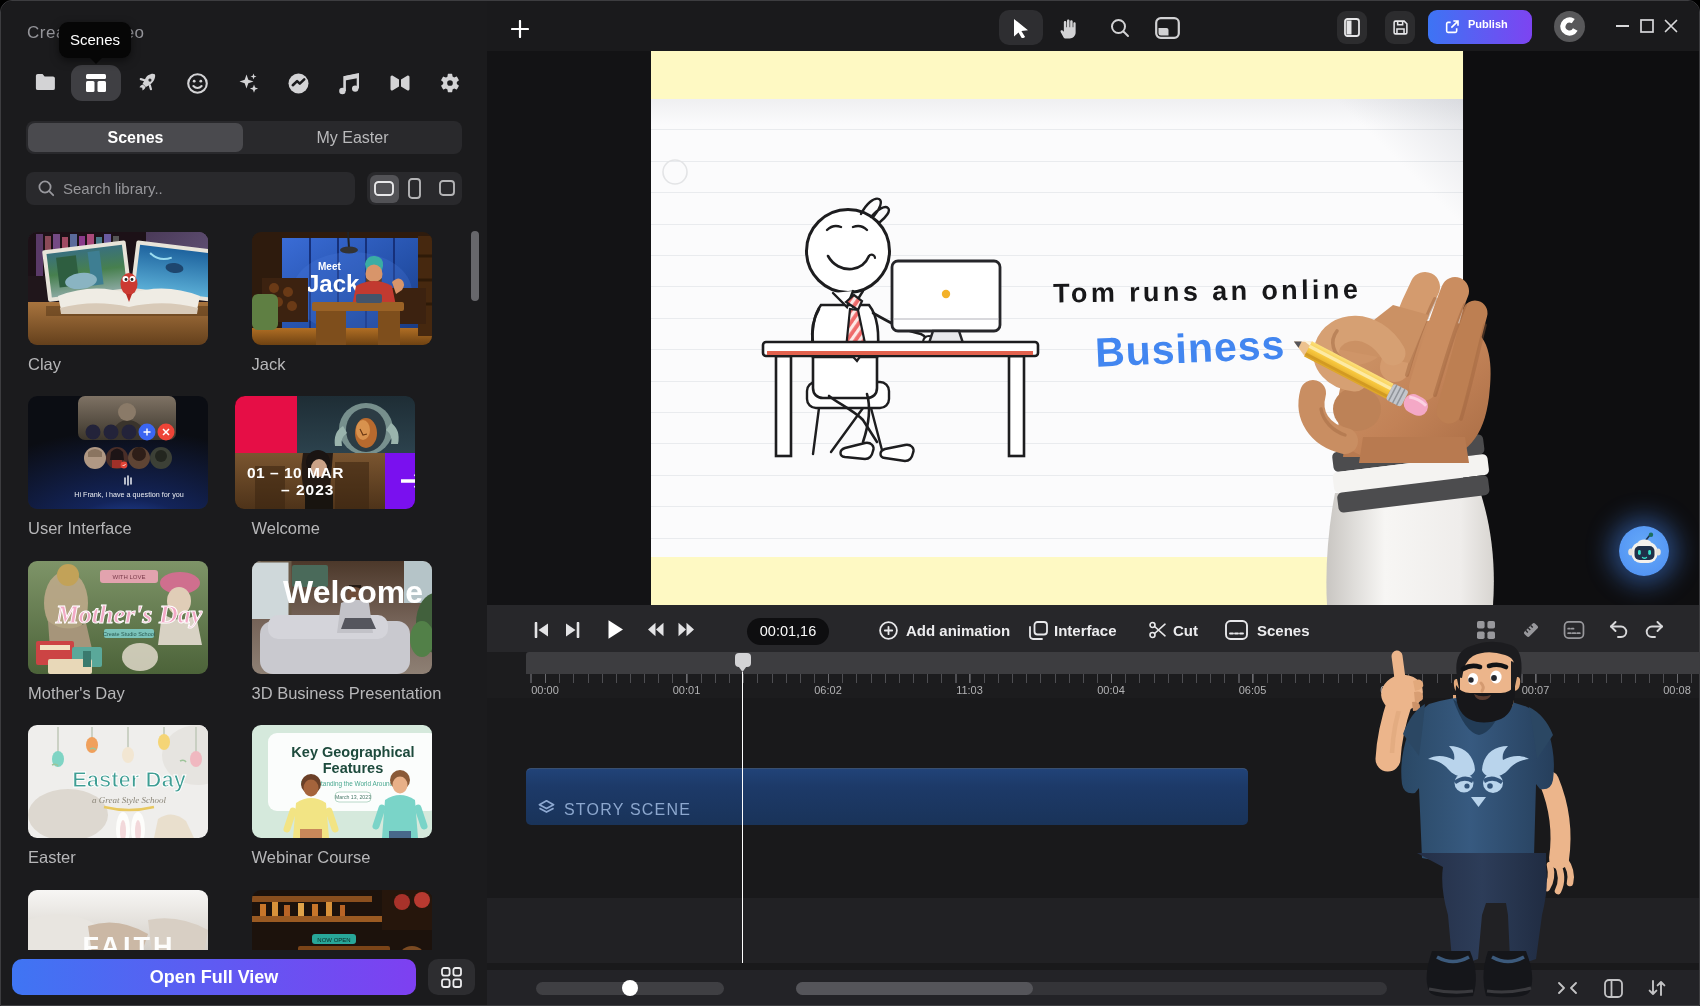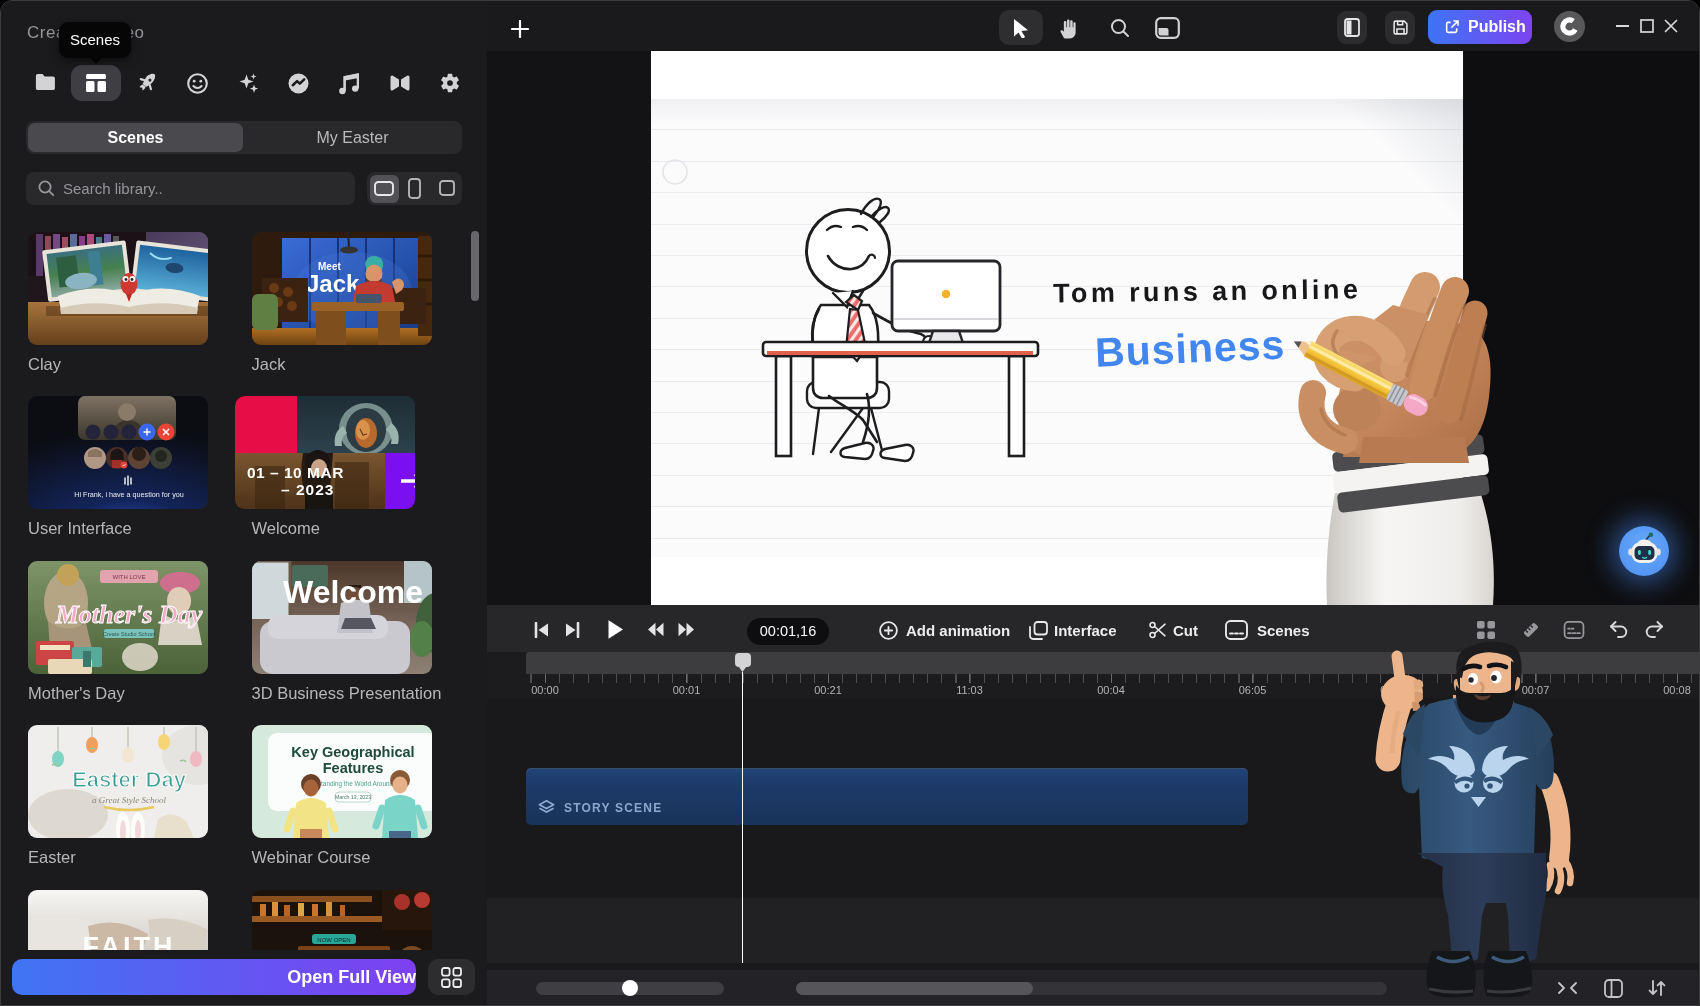--- a/index.html
+++ b/index.html
@@ -48,37 +48,37 @@
   <div class="a" style="left:898px;top:10px;width:30px;height:33px;background:#2c2c2e;border-radius:9px"></div>
   <svg class="a ic" style="left:905px;top:18px" width="17" height="17" viewBox="0 0 24 24">
         <path d="M5 3h12.2L21 6.8V19a2 2 0 01-2 2H5a2 2 0 01-2-2V5a2 2 0 012-2z" fill="none" stroke="#e6e6e8" stroke-width="2.2"></path>
         <path d="M8 3v5h7V3M7 21v-7h10v7" fill="none" stroke="#e6e6e8" stroke-width="2.2"></path>
       </svg>
   <div class="a" style="left:941px;top:9px;width:104px;height:34px;border-radius:9px;background:linear-gradient(90deg,#3d74f4,#7d44f1)"></div>
   <svg class="a ic" style="left:957px;top:18px" width="16" height="16" viewBox="0 0 24 24">
         <path d="M10 5H6a2 2 0 00-2 2v11a2 2 0 002 2h11a2 2 0 002-2v-4" fill="none" stroke="#fff" stroke-width="2.4"></path>
         <path d="M14 3h7v7M20.5 3.5L11 13" fill="none" stroke="#fff" stroke-width="2.4"></path>
       </svg>
-  <div class="a" style="left:981px;top:17px;font-size:16px;font-weight:bold;color:#fff">Publish</div>
+  <div class="a" style="left:981px;top:17px;font-size:11px;font-weight:bold;color:#fff">Publish</div>
 
   <div class="a" style="left:1067px;top:10px;width:31px;height:31px;border-radius:50%;background:#58585a"></div>
   <svg class="a ic" style="left:1072px;top:15px" width="21" height="21" viewBox="0 0 24 24">
         <circle cx="12" cy="12" r="7.5" fill="none" stroke="#fff" stroke-width="6" stroke-dasharray="36 11.2" transform="rotate(28 12 12)"></circle>
         <circle cx="12" cy="12" r="3" fill="#58585a"></circle>
       </svg>
 
   <div class="a" style="left:1129px;top:24px;width:13px;height:2px;background:#d8d8da"></div>
   <svg class="a ic" style="left:1153px;top:18px" width="14" height="14" viewBox="0 0 14 14">
         <rect x="1" y="1" width="12" height="12" fill="none" stroke="#d8d8da" stroke-width="1.7"></rect>
       </svg>
   <svg class="a ic" style="left:1177px;top:18px" width="14" height="14" viewBox="0 0 14 14">
         <path d="M1.5 1.5l11 11M12.5 1.5l-11 11" stroke="#d8d8da" stroke-width="1.7" stroke-linecap="round"></path>
       </svg>
 
-  <div class="a" id="frame" style="left:164px;top:50px;width:812px;height:554px;background:#ffffff;overflow:hidden">
+  <div class="a" id="frame" style="left:164px;top:50px;width:812px;height:554px;background:#fef9c3;overflow:hidden">
     <div class="a" id="paper" style="left:0;top:48px;width:812px;height:458px;background:repeating-linear-gradient(180deg,#fbfbfc 0 30.4px,#e9ebee 30.4px 31.4px);"></div>
     <div class="a" style="left:0;top:48px;width:812px;height:458px;background:linear-gradient(225deg,rgba(160,165,175,.28),rgba(160,165,175,0) 90px),linear-gradient(180deg,rgba(150,155,165,.12),rgba(150,155,165,0) 26px)"></div>
 
     <svg class="a ic" style="left:0;top:48px" width="812" height="458" viewBox="650 146 812 458">
       <g fill="none" stroke="#1d1d1f" stroke-width="2.6" stroke-linecap="round">
 
         <circle cx="674" cy="219" r="12" stroke="#e3e4e6" stroke-width="1.6"></circle>
 
         <path d="M818 455l-6 46M870 455l12 46M862 455l-32 44" stroke-width="2.4"></path>
 
@@ -287,37 +287,37 @@
         <path d="M17 5.5H7a5.3 5.3 0 00-5.3 5.3c0 3 2.4 5.2 5.3 5.2H10" fill="none" stroke="#d8d8da" stroke-width="1.9" stroke-linecap="round"></path>
       </svg>
 
   <div class="a" style="left:0;top:651px;width:1214px;height:46px;background:#1c1c1e"></div>
   <div class="a" id="ruler" style="left:39px;top:651px;width:1175px;height:22px;background:#3d3d40;border-radius:3px 0 0 0"></div>
   <div class="a" style="left:39px;top:673px;width:1175px;height:9px;background:repeating-linear-gradient(90deg,#4e4e52 0 1px,transparent 1px 14.15px);background-position-x:5px"></div>
   <div class="a" style="left:39px;top:673px;width:1175px;height:9px;background:repeating-linear-gradient(90deg,#6a6a6e 0 1px,transparent 1px 141.5px);background-position-x:19px"></div>
   <div class="a" style="left:39px;top:683px;width:1175px;height:14px;color:#b2b2b4;font-size:11px" id="rlabels">
     <span class="a" style="left:19px;transform:translateX(-50%)">00:00</span>
     <span class="a" style="left:160.5px;transform:translateX(-50%)">00:01</span>
-    <span class="a" style="left:302px;transform:translateX(-50%)">00:21</span>
+    <span class="a" style="left:302px;transform:translateX(-50%)">06:02</span>
     <span class="a" style="left:443.5px;transform:translateX(-50%)">11:03</span>
     <span class="a" style="left:585px;transform:translateX(-50%)">00:04</span>
     <span class="a" style="left:726.5px;transform:translateX(-50%)">06:05</span>
     <span class="a" style="left:868px;transform:translateX(-50%)">00:06</span>
     <span class="a" style="left:1009.5px;transform:translateX(-50%)">00:07</span>
     <span class="a" style="left:1151px;transform:translateX(-50%)">00:08</span>
   </div>
   <div class="a" id="tracks" style="left:0;top:697px;width:1214px;height:272px;background:#19191b">
     <div class="a" style="left:0;top:200px;width:1214px;height:65px;background:#212124"></div>
     <div class="a" style="left:38.5px;top:70px;width:722px;height:57px;border-radius:5px;background:linear-gradient(180deg,#214378 0,#1d3a69 30%,#193359 100%);border-top:1px solid rgba(255,255,255,.14)"></div>
     <svg class="a ic" style="left:51px;top:102px" width="17" height="15" viewBox="0 0 24 21">
           <path d="M12 1l10 5.5L12 12 2 6.5z" fill="none" stroke="#8ea9d2" stroke-width="2.4" stroke-linejoin="round"></path>
           <path d="M2 11.5l10 5.5 10-5.5" fill="none" stroke="#8ea9d2" stroke-width="2.4" stroke-linejoin="round"></path>
           <path d="M2 15.5L12 21l10-5.5" fill="none" stroke="#8ea9d2" stroke-width="2.4" stroke-linejoin="round" opacity="0"></path>
         </svg>
-    <div class="a" style="left:77px;top:103px;font-size:12px;font-weight:700;letter-spacing:1.2px;color:#8ca7ce">STORY SCENE</div>
+    <div class="a" style="left:77px;top:103px;font-size:16px;font-weight:400;letter-spacing:1.2px;color:#8ca7ce">STORY SCENE</div>
   </div>
 
   <div class="a" style="left:247.5px;top:652px;width:16px;height:14px;background:#d3d3d5;border-radius:4px"></div>
   <div class="a" style="left:250.5px;top:664px;width:10px;height:7px;background:#d3d3d5;clip-path:polygon(0 0,100% 0,50% 100%)"></div>
   <div class="a" style="left:254.8px;top:671px;width:1.6px;height:291px;background:#fff"></div>
 
   <div class="a" style="left:0;top:969px;width:1214px;height:37px;background:#232327"></div>
   <div class="a" style="left:49px;top:980.5px;width:188px;height:13.5px;border-radius:7px;background:#3f3f43"></div>
   <div class="a" style="left:135px;top:979px;width:16px;height:16px;border-radius:50%;background:#fff"></div>
   <div class="a" style="left:309px;top:981px;width:591px;height:13px;border-radius:7px;background:#343438"></div>
@@ -796,21 +796,21 @@
       <rect x="46" y="56" width="92" height="16" rx="2" fill="#7a4418"></rect>
       <text x="92" y="68" font-size="10" font-weight="bold" fill="#f2d8a0" text-anchor="middle" font-family="Liberation Sans">COOLEST</text>
       <circle cx="160" cy="70" r="14" fill="#7a4a22"></circle>
       <path d="M150 84q12-8 24 0l4 29h-32z" fill="#3a5a8a"></path>
       <rect x="0" y="84" width="140" height="29" fill="#0f0a06"></rect>
       <rect x="140" y="96" width="62" height="17" fill="#140d08"></rect>
     </svg>
   </div>
 
   <div class="a" style="left:0;top:949px;width:486px;height:57px;background:#1b1b1d"></div>
-  <div class="a" style="left:11px;top:958px;width:404px;height:36px;border-radius:10px;background:linear-gradient(90deg,#3f75f3,#7e40f1);color:#fff;font-size:18px;font-weight:bold;text-align:right;line-height:36px">Open Full View</div>
+  <div class="a" style="left:11px;top:958px;width:404px;height:36px;border-radius:10px;background:linear-gradient(90deg,#3f75f3,#7e40f1);color:#fff;font-size:18px;font-weight:bold;text-align:center;line-height:36px">Open Full View</div>
   <div class="a" style="left:427px;top:958px;width:47px;height:36px;border-radius:10px;background:#2d2d30"></div>
   <svg class="a ic" style="left:440px;top:966px" width="21" height="21" viewBox="0 0 21 21">
         <g fill="none" stroke="#ececee" stroke-width="1.8">
           <rect x="1" y="1" width="7.6" height="7.6" rx="2"></rect>
           <rect x="12.4" y="1" width="7.6" height="7.6" rx="2"></rect>
           <rect x="1" y="12.4" width="7.6" height="7.6" rx="2"></rect>
           <rect x="12.4" y="12.4" width="7.6" height="7.6" rx="2"></rect>
         </g>
       </svg>
   <div class="a" style="left:470px;top:230px;width:8px;height:70px;border-radius:4px;background:#67676b"></div>

